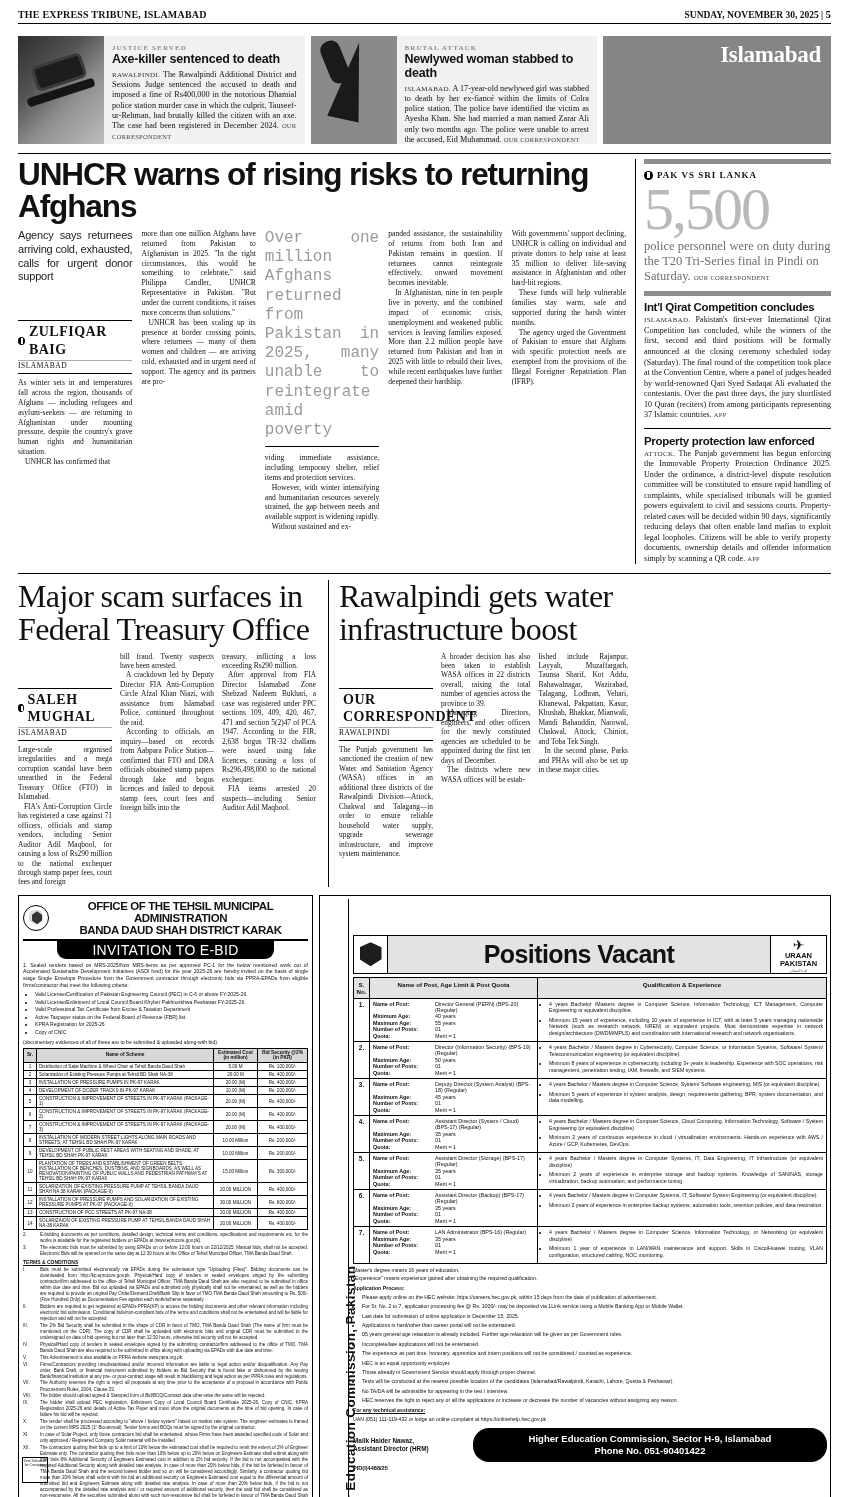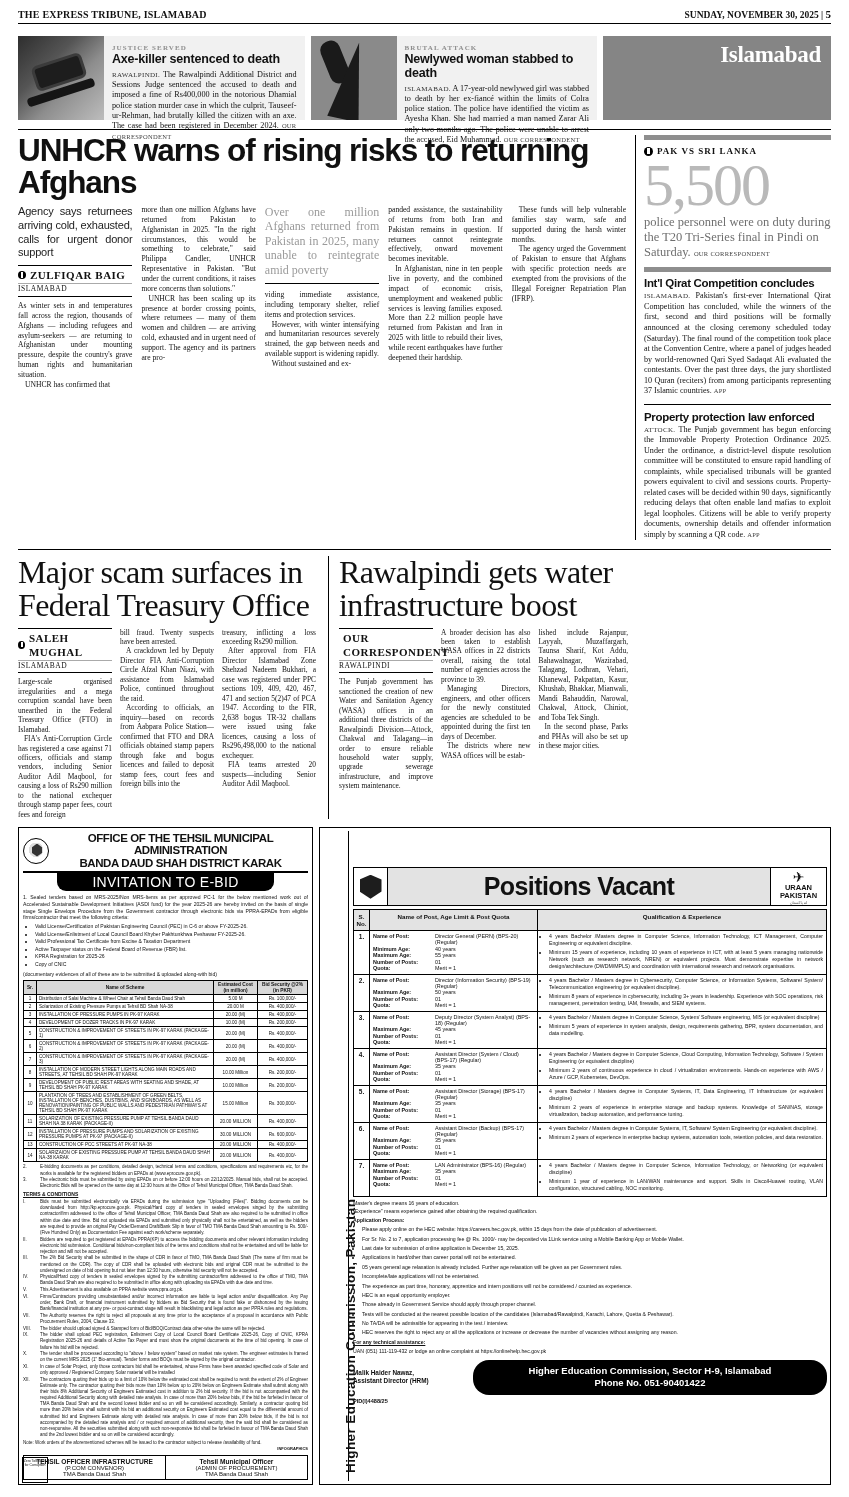--- a/index.html
+++ b/index.html
@@ -13,21 +13,21 @@
 
   
   .masthead { display:flex; justify-content:space-between; align-items:flex-end;
     border-bottom:1.5px solid #000; padding-bottom:3px; margin-bottom:12px; }
   .masthead .left { font-family:"Liberation Serif",serif; font-weight:bold; font-size:10px;
     letter-spacing:.2px; }
   .masthead .right { font-family:"Liberation Serif",serif; font-weight:bold; font-size:9.5px; }
   .masthead .right b { font-size:11px; }
 
   
-  .briefs { display:flex; gap:6px; height:84px; margin-bottom:9px; }
+  .briefs { display:flex; gap:6px; height:108px; margin-bottom:9px; }
   .brief { display:flex; background:#f1f1f1; flex:1 1 0; }
   .brief .photo { width:86px; flex:0 0 86px; position:relative; overflow:hidden; }
   .brief .txt { padding:8px 8px 4px 8px; flex:1; }
   .kicker { font-family:"Liberation Serif",serif; font-size:7px; letter-spacing:1.1px;
     color:#8e8e8e; font-weight:bold; text-transform:uppercase; margin-bottom:1px;}
   .brief h3 { font-family:"Liberation Sans",sans-serif; font-size:12.5px; font-weight:bold;
     line-height:1.1; margin-bottom:3px; letter-spacing:-.2px;}
   .brief p { font-size:8.2px; line-height:1.26; text-align:justify; }
   .dateline { font-variant:small-caps; font-size:7px; letter-spacing:.3px; color:#333; }
   .credit { font-variant:small-caps; font-size:6.5px; letter-spacing:.3px; color:#444; }
@@ -55,28 +55,28 @@
   .lead-main { flex:1 1 auto; width:608px; }
   .lead h1 { font-family:"Liberation Sans",sans-serif; font-weight:bold; font-size:31.5px;
     line-height:1.0; letter-spacing:-1.1px; margin-bottom:7px; }
   .lead-cols { display:flex; gap:9px; }
   .lcol { width:145px; font-size:7.6px; line-height:1.3; text-align:justify; }
   .lcol p { text-indent:7px; }
   .lcol p.first { text-indent:0; }
   .standfirst { font-family:"Liberation Sans",sans-serif; font-size:11px; line-height:1.25;
     letter-spacing:-.2px; color:#222; margin-bottom:5px; }
   .byline { border-top:1px solid #000; border-bottom:1px solid #aaa; padding:2px 0 1px;
-    font-variant:small-caps; font-size:11px; font-weight:bold; letter-spacing:.5px;
-    display:flex; align-items:center; gap:4px;}
+    font-variant:small-caps; font-size:14px; font-weight:bold; letter-spacing:.5px;
+    display:flex; align-items:center; gap:4px;margin-top:36px;}
   .byline .bull { display:inline-block; width:8px; height:8px; border-radius:50%;
     background:#000; position:relative; }
   .byline .bull:after{content:"";position:absolute;left:3px;top:1.2px;width:2px;height:5.5px;background:#fff;}
   .byloc { font-variant:small-caps; font-size:7.5px; letter-spacing:.5px;
     border-bottom:1px solid #000; padding-bottom:2px; margin-bottom:4px;}
-  .pullq { font-family:Liberation Serif, serif; color:#9a9a9a; font-size:12px;
+  .pullq { font-family:Liberation Mono, monospace; color:#9a9a9a; font-size:16px;
     line-height:1.2; margin-bottom:6px; }
   .pull-rule { border-top:1.5px solid #000; margin:6px 0 6px; }
 
   
   .rail { width:196px; flex:0 0 196px; border-left:1px solid #000; padding-left:8px; }
   .rail-top { border-top:5px solid #8e8e8e; margin-bottom:6px; }
   .rail-kicker { font-variant:small-caps; font-size:9px; letter-spacing:1px; font-weight:bold;
     display:flex; gap:4px; align-items:center; margin-bottom:2px;}
   .rail-kicker .bull { width:9px;height:9px;border-radius:50%;background:#000;position:relative;}
   .rail-kicker .bull:after{content:"";position:absolute;left:3.4px;top:1.4px;width:2.2px;height:6px;background:#fff;}
@@ -241,20 +241,21 @@
           <div class="pull-rule"></div>
           <p class="first">viding immediate assistance, including temporary shelter, relief items and protection services.</p>
           <p>However, with winter intensifying and humanitarian resources severely strained, the gap between needs and available support is widening rapidly.</p>
           <p>Without sustained and ex-</p>
         </div>
         <div class="lcol">
           <p class="first">panded assistance, the sustainability of returns from both Iran and Pakistan remains in question. If returnees cannot reintegrate effectively, onward movement becomes inevitable.</p>
           <p>In Afghanistan, nine in ten people live in poverty, and the combined impact of economic crisis, unemployment and weakened public services is leaving families exposed. More than 2.2 million people have returned from Pakistan and Iran in 2025 with little to rebuild their lives, while recent earthquakes have further deepened their hardship.</p>
         </div>
         <div class="lcol">
+          <p class="first">With governments' support declining, UNHCR is calling on individual and private donors to help raise at least 35 million to deliver life-saving assistance in Afghanistan and other hard-hit regions.</p>
           <p>These funds will help vulnerable families stay warm, safe and supported during the harsh winter months.</p>
           <p>The agency urged the Government of Pakistan to ensure that Afghans with specific protection needs are exempted from the provisions of the Illegal Foreigner Repatriation Plan (IFRP).</p>
         </div>
       </div>
     </div>
 
     <div class="rail">
       <div class="rail-top"></div>
       <div class="rail-kicker">
         <span class="bull"></span>

